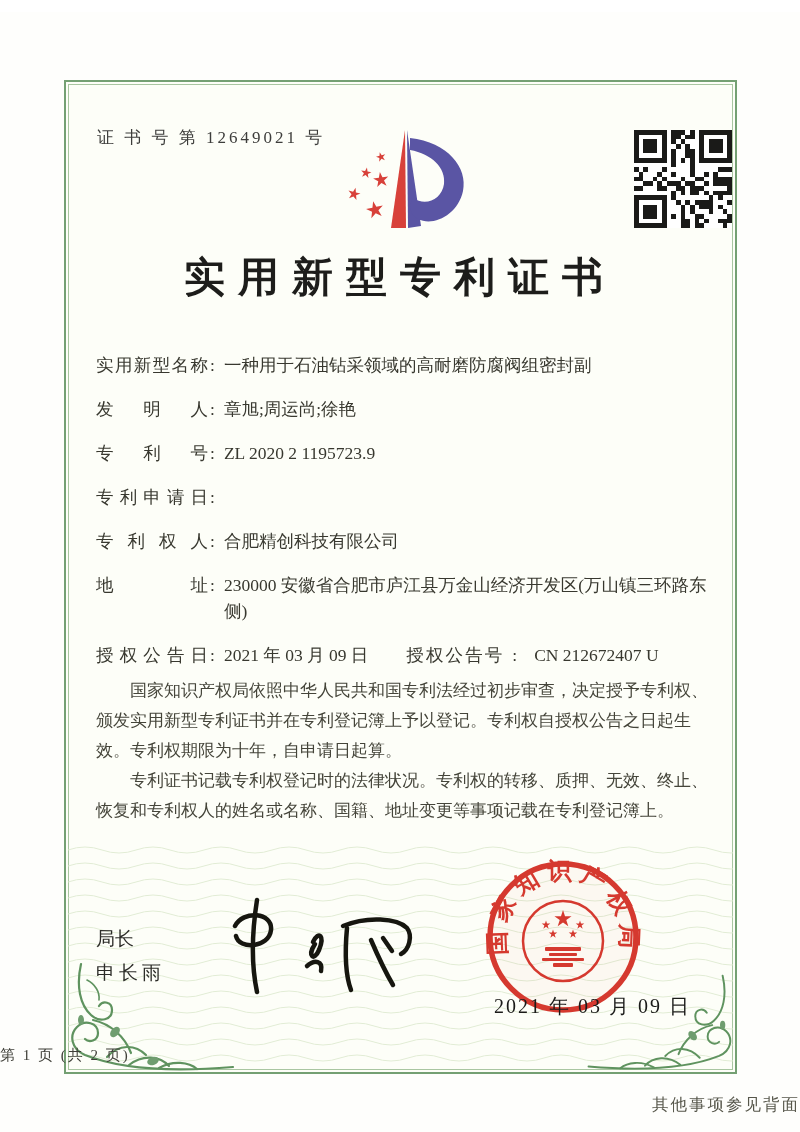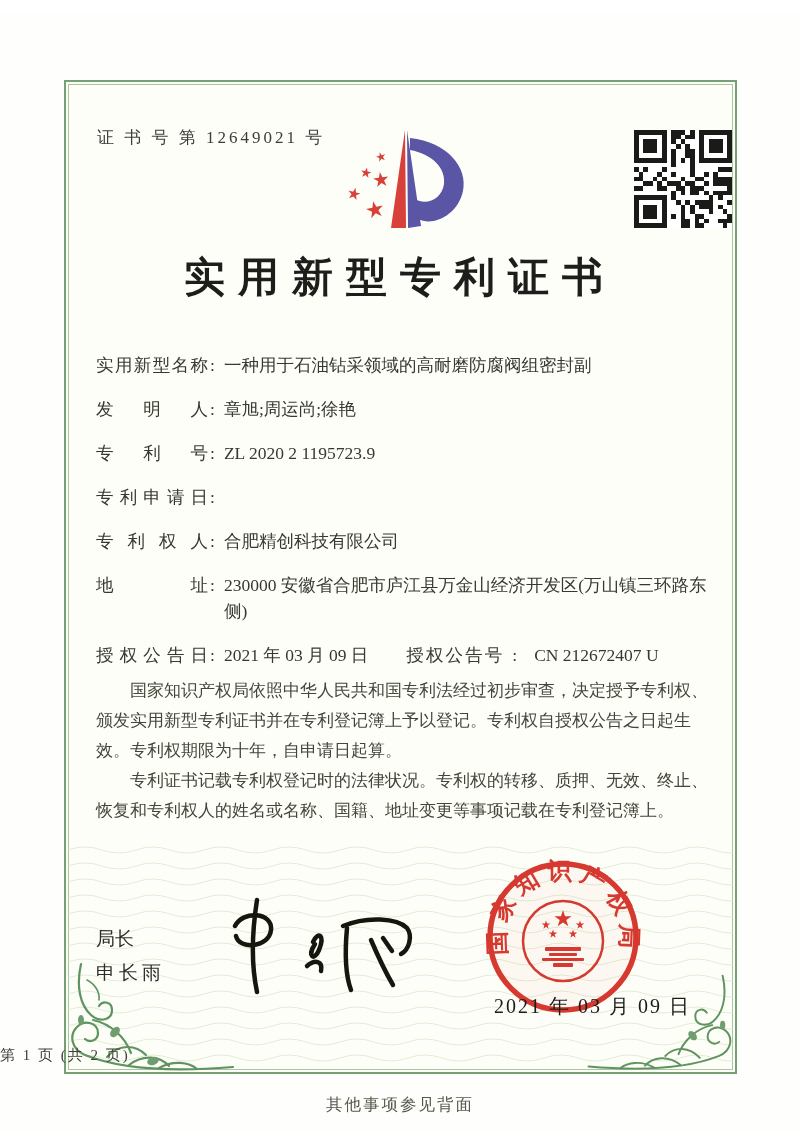--- a/index.html
+++ b/index.html
@@ -41,21 +41,21 @@
 
   .seal { position:absolute; left:483px; top:845px; z-index:2; }
   .seal-date { position:absolute; left:494px; top:981px; font-size:20px; letter-spacing:2px;
                color:#1b1b19; z-index:3; }
 
   .flourish-bl { position:absolute; left:67px; top:948px; z-index:1; }
   .flourish-br { position:absolute; left:585px; top:960px; z-index:1; transform:scaleX(-1); }
 
   .footer-page { position:absolute; left:0; top:1034px; width:100%; text-align:left;
                  font-size:15px; letter-spacing:2px; color:#3f3f38; z-index:2; }
-  .back-note { position:absolute; left:0; top:1082px; width:100%; text-align:center;
+  .back-note { position:absolute; left:0; top:1082px; width:100%; text-align:right;
                font-size:16.5px; letter-spacing:2px; color:#56564a; }
 </style>
 </head>
 <body>
 
 <div class="page">
 
   <svg width="0" height="0" style="position:absolute" aria-hidden="true">
     <defs>
       <polygon id="star5" points="0,-1 0.2245,-0.309 0.951,-0.309 0.3633,0.118 0.5878,0.809 0,0.382 -0.5878,0.809 -0.3633,0.118 -0.951,-0.309 -0.2245,-0.309"></polygon>

